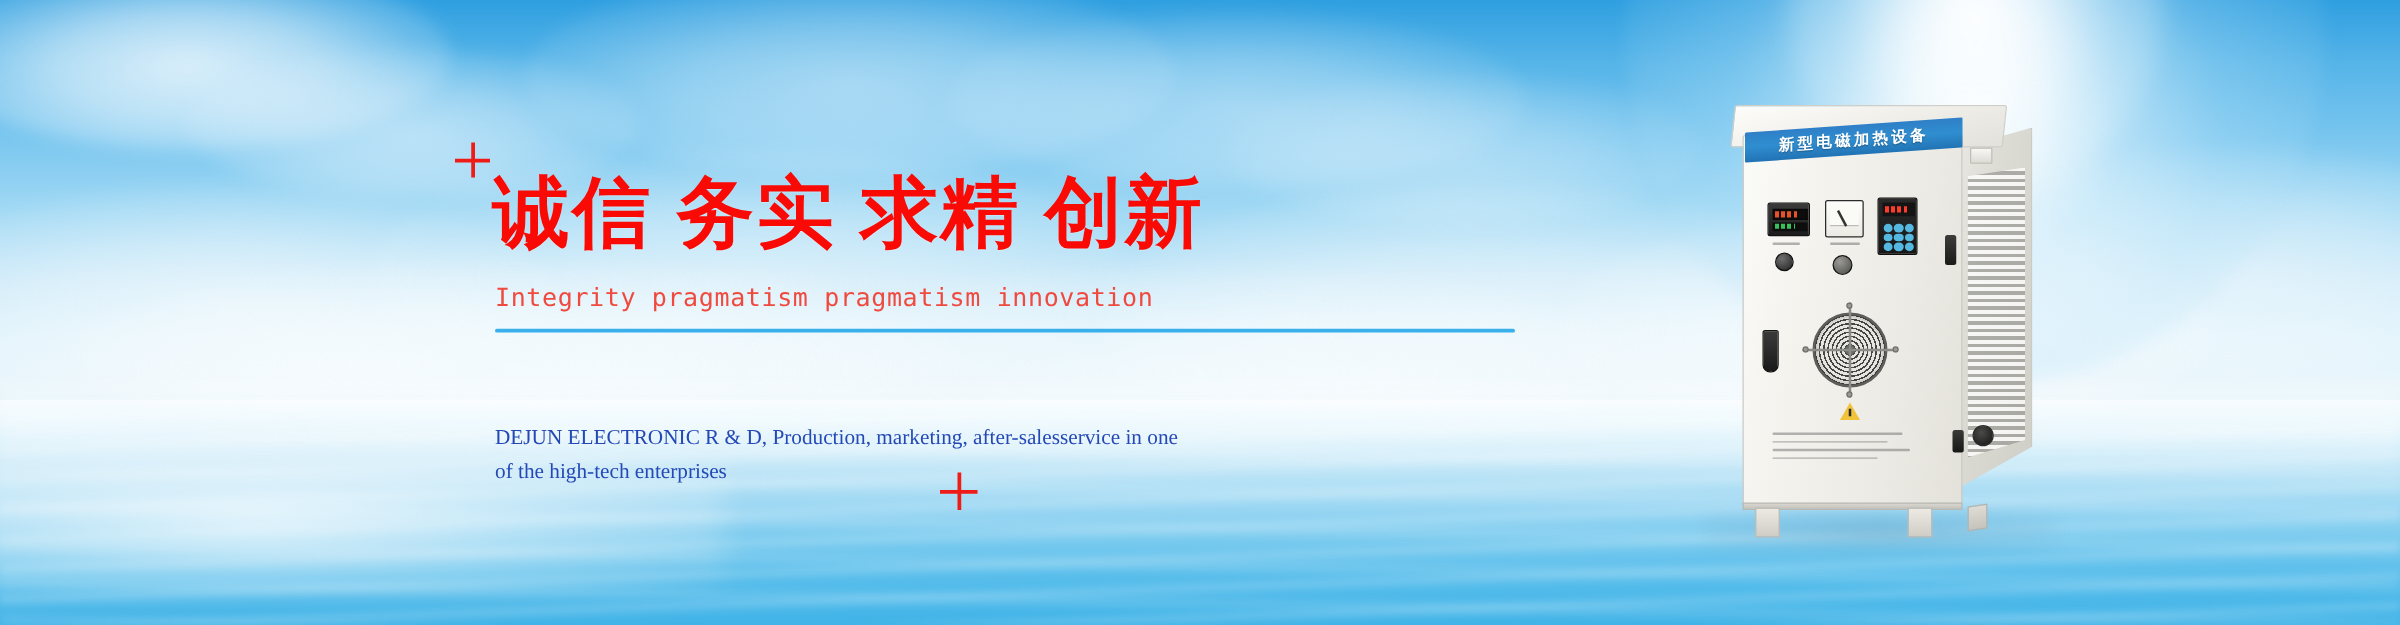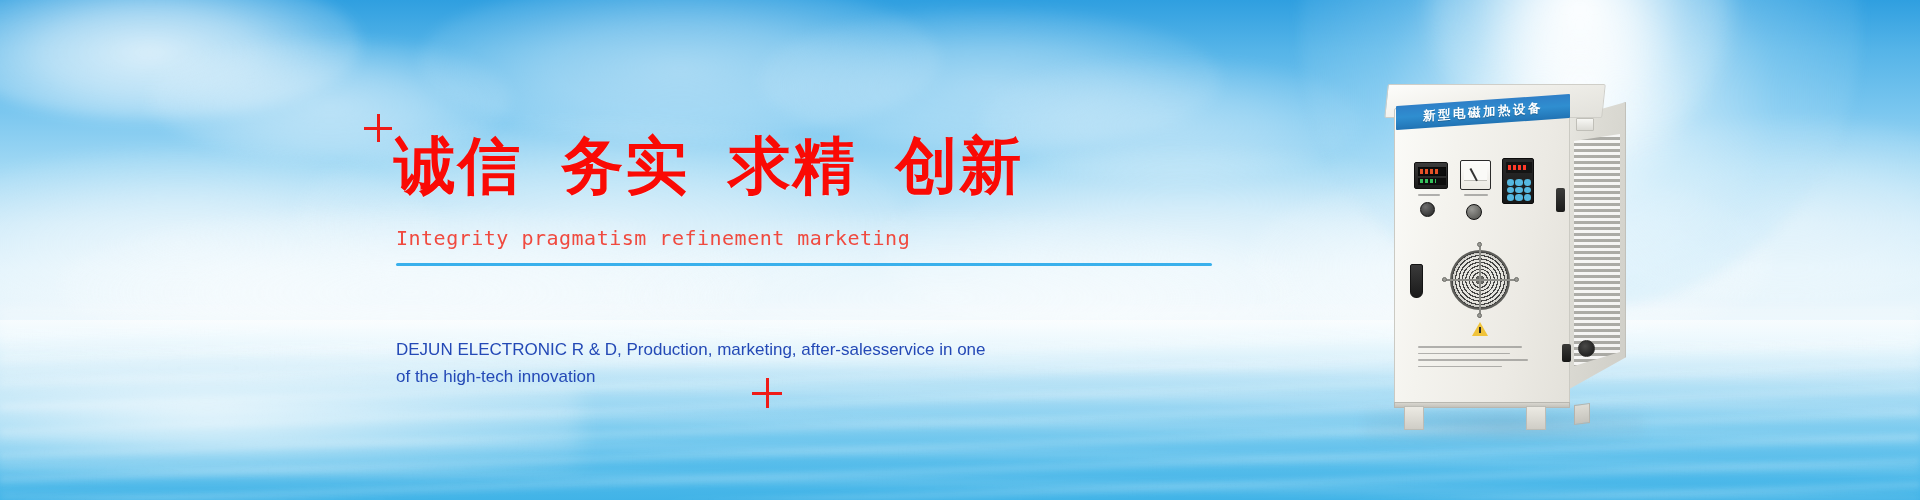--- a/index.html
+++ b/index.html
@@ -144,21 +144,21 @@
       rgba(255,255,255,0.25) 100%);
     filter:blur(6px); pointer-events:none;
   }
 
   
   .copy { position:absolute; left:0; top:0; width:100%; height:100%; }
 
   .headline-cn {
     position:absolute;
     left:394px; top:138px;
-    font-family:Liberation Mono, monospace;
+    font-family:Liberation Sans, sans-serif;
     font-size:62px;
     font-weight:700;
     letter-spacing:2px;
     color:#fa0a05;
     white-space:nowrap;
     line-height:1.08;
     text-shadow:0 1px 0 rgba(255,255,255,0.25);
   }
 
   .headline-en {
@@ -185,21 +185,21 @@
     font-family:"DejaVu Serif", serif;
     font-size:29px;
     letter-spacing:1px;
     color:#2449b6;
     white-space:nowrap;
   }
 
   .sub-en {
     position:absolute;
     left:396px; top:336px;
-    font-family:Liberation Sans, sans-serif;
+    font-family:Liberation Serif, serif;
     font-size:17px;
     line-height:27px;
     letter-spacing:0px;
     color:#2449b6;
     white-space:nowrap;
   }
   .sub-en span { display:block; }
 
   
   .cross { position:absolute; pointer-events:none; }
@@ -483,28 +483,28 @@
   </div>
   <div class="cross cross-2">
     <i class="h"></i>
       <i class="v"></i>
   </div>
 
   <div class="copy">
 
     <div class="headline-cn">诚信 务实 求精 创新</div>
 
-    <div class="headline-en">Integrity  pragmatism  refinement  marketing</div>
+    <div class="headline-en">Integrity  pragmatism  pragmatism  innovation</div>
 
     <div class="rule"></div>
 
 
     <div class="sub-en">
       <span>DEJUN ELECTRONIC R &amp; D, Production, marketing, after-salesservice in one</span>
-      <span>of the high-tech innovation</span>
+      <span>of the high-tech enterprises</span>
     </div>
   </div>
 
   <div class="machine">
     <div class="mach-shadow"></div>
     <div class="m-side"></div>
     <div class="m-louvers"></div>
     <div class="m-top"></div>
     <div class="m-front"></div>
 

